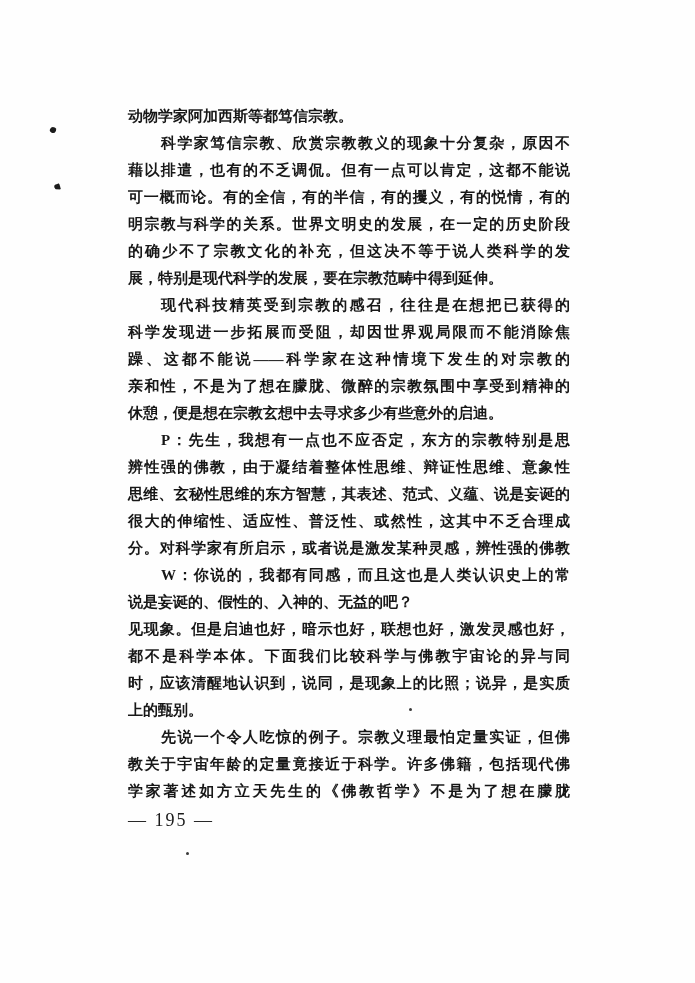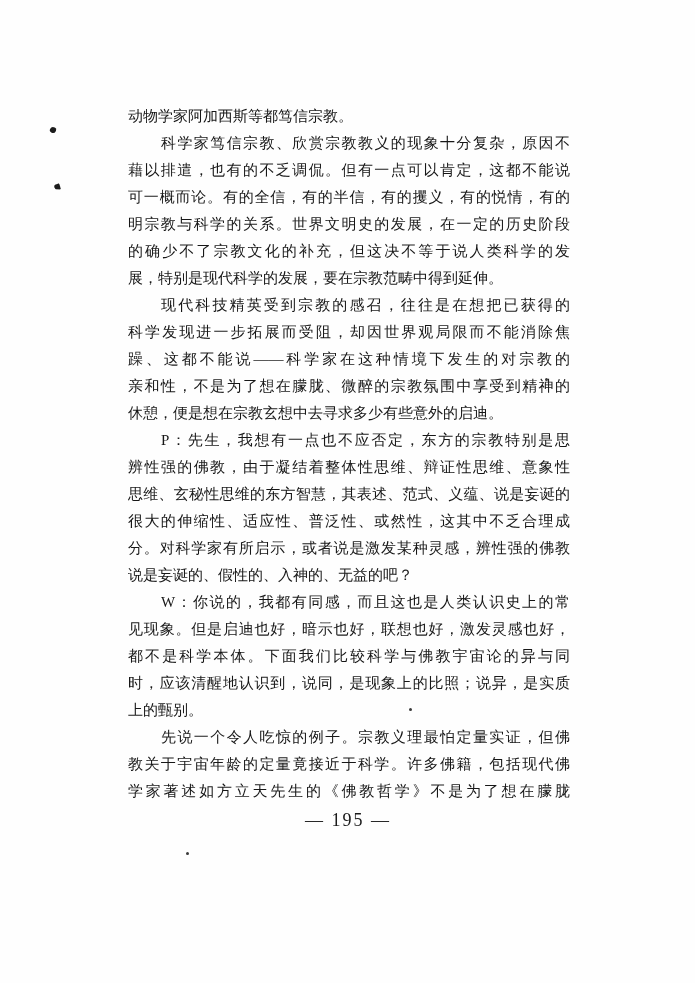--- a/index.html
+++ b/index.html
@@ -21,35 +21,35 @@
     left: 128px;
     top: 103px;
     width: 442px;
   }
   .line {
     font-size: 15px;
     line-height: 27px;
     height: 27px;
     text-align: justify;
     white-space: normal;
-    font-weight: 400;
+    font-weight: 700;
     color: #171717;
   }
   .line.justify {
     text-align-last: justify;
   }
   .line.indent {
     text-indent: 33px;
   }
   .page-number {
     position: absolute;
     top: 810px;
     left: 128px;
     width: 440px;
-    text-align: center;
+    text-align: left;
     font-size: 18px;
     letter-spacing: 2px;
     color: #1a1a1a;
   }
   
   .speck {
     position: absolute;
     background: #1c1c1c;
   }
   .speck-a {
@@ -106,22 +106,22 @@
       <div class="line indent justify">现代科技精英受到宗教的感召，往往是在想把已获得的</div>
       <div class="line justify">科学发现进一步拓展而受阻，却因世界观局限而不能消除焦</div>
       <div class="line justify">躁、这都不能说——科学家在这种情境下发生的对宗教的</div>
       <div class="line justify">亲和性，不是为了想在朦胧、微醉的宗教氛围中享受到精神的</div>
       <div class="line">休憩，便是想在宗教玄想中去寻求多少有些意外的启迪。</div>
       <div class="line indent justify">P：先生，我想有一点也不应否定，东方的宗教特别是思</div>
       <div class="line justify">辨性强的佛教，由于凝结着整体性思维、辩证性思维、意象性</div>
       <div class="line justify">思维、玄秘性思维的东方智慧，其表述、范式、义蕴、说是妄诞的</div>
       <div class="line justify">很大的伸缩性、适应性、普泛性、或然性，这其中不乏合理成</div>
       <div class="line justify">分。对科学家有所启示，或者说是激发某种灵感，辨性强的佛教</div>
+      <div class="line indent justify">W：你说的，我都有同感，而且这也是人类认识史上的常</div>
       <div class="line">说是妄诞的、假性的、入神的、无益的吧？</div>
-      <div class="line indent justify">W：你说的，我都有同感，而且这也是人类认识史上的常</div>
       <div class="line justify">见现象。但是启迪也好，暗示也好，联想也好，激发灵感也好，</div>
       <div class="line justify">都不是科学本体。下面我们比较科学与佛教宇宙论的异与同</div>
       <div class="line justify">时，应该清醒地认识到，说同，是现象上的比照；说异，是实质</div>
       <div class="line">上的甄别。</div>
       <div class="line indent justify">先说一个令人吃惊的例子。宗教义理最怕定量实证，但佛</div>
       <div class="line justify">教关于宇宙年龄的定量竟接近于科学。许多佛籍，包括现代佛</div>
       <div class="line justify">学家著述如方立天先生的《佛教哲学》不是为了想在朦胧</div>
     </div>
 
   <div class="page-number">— 195 —</div>

